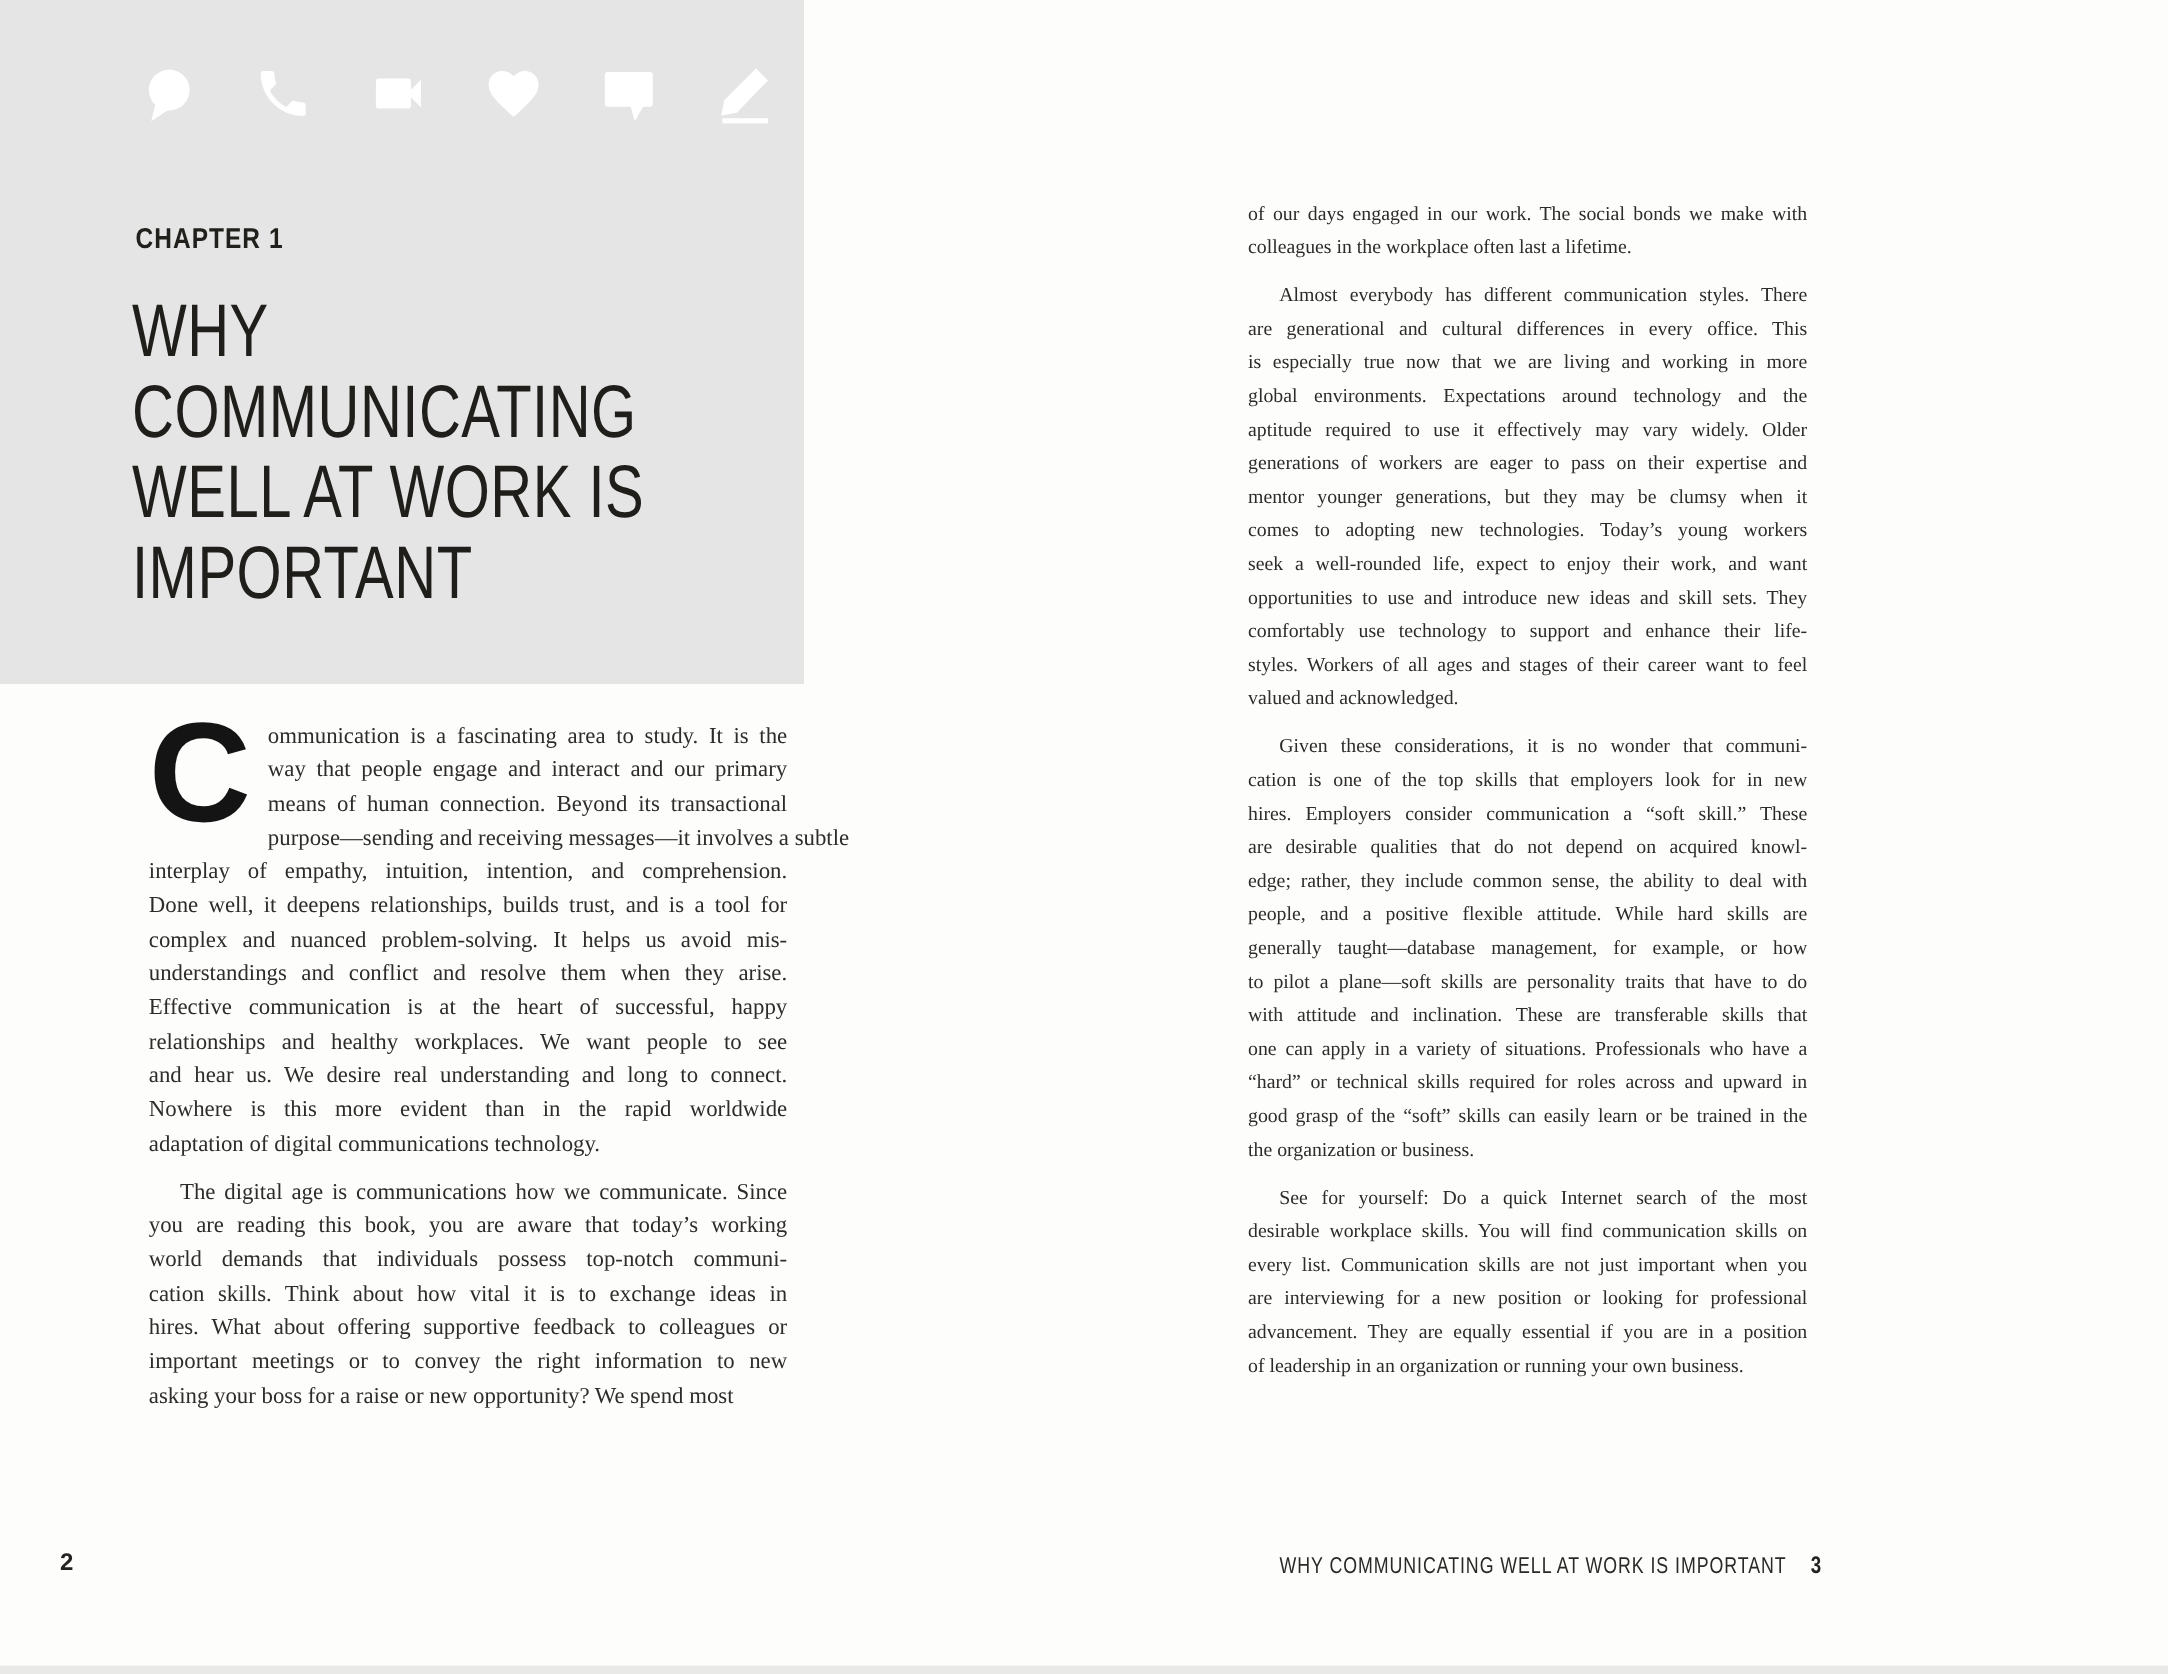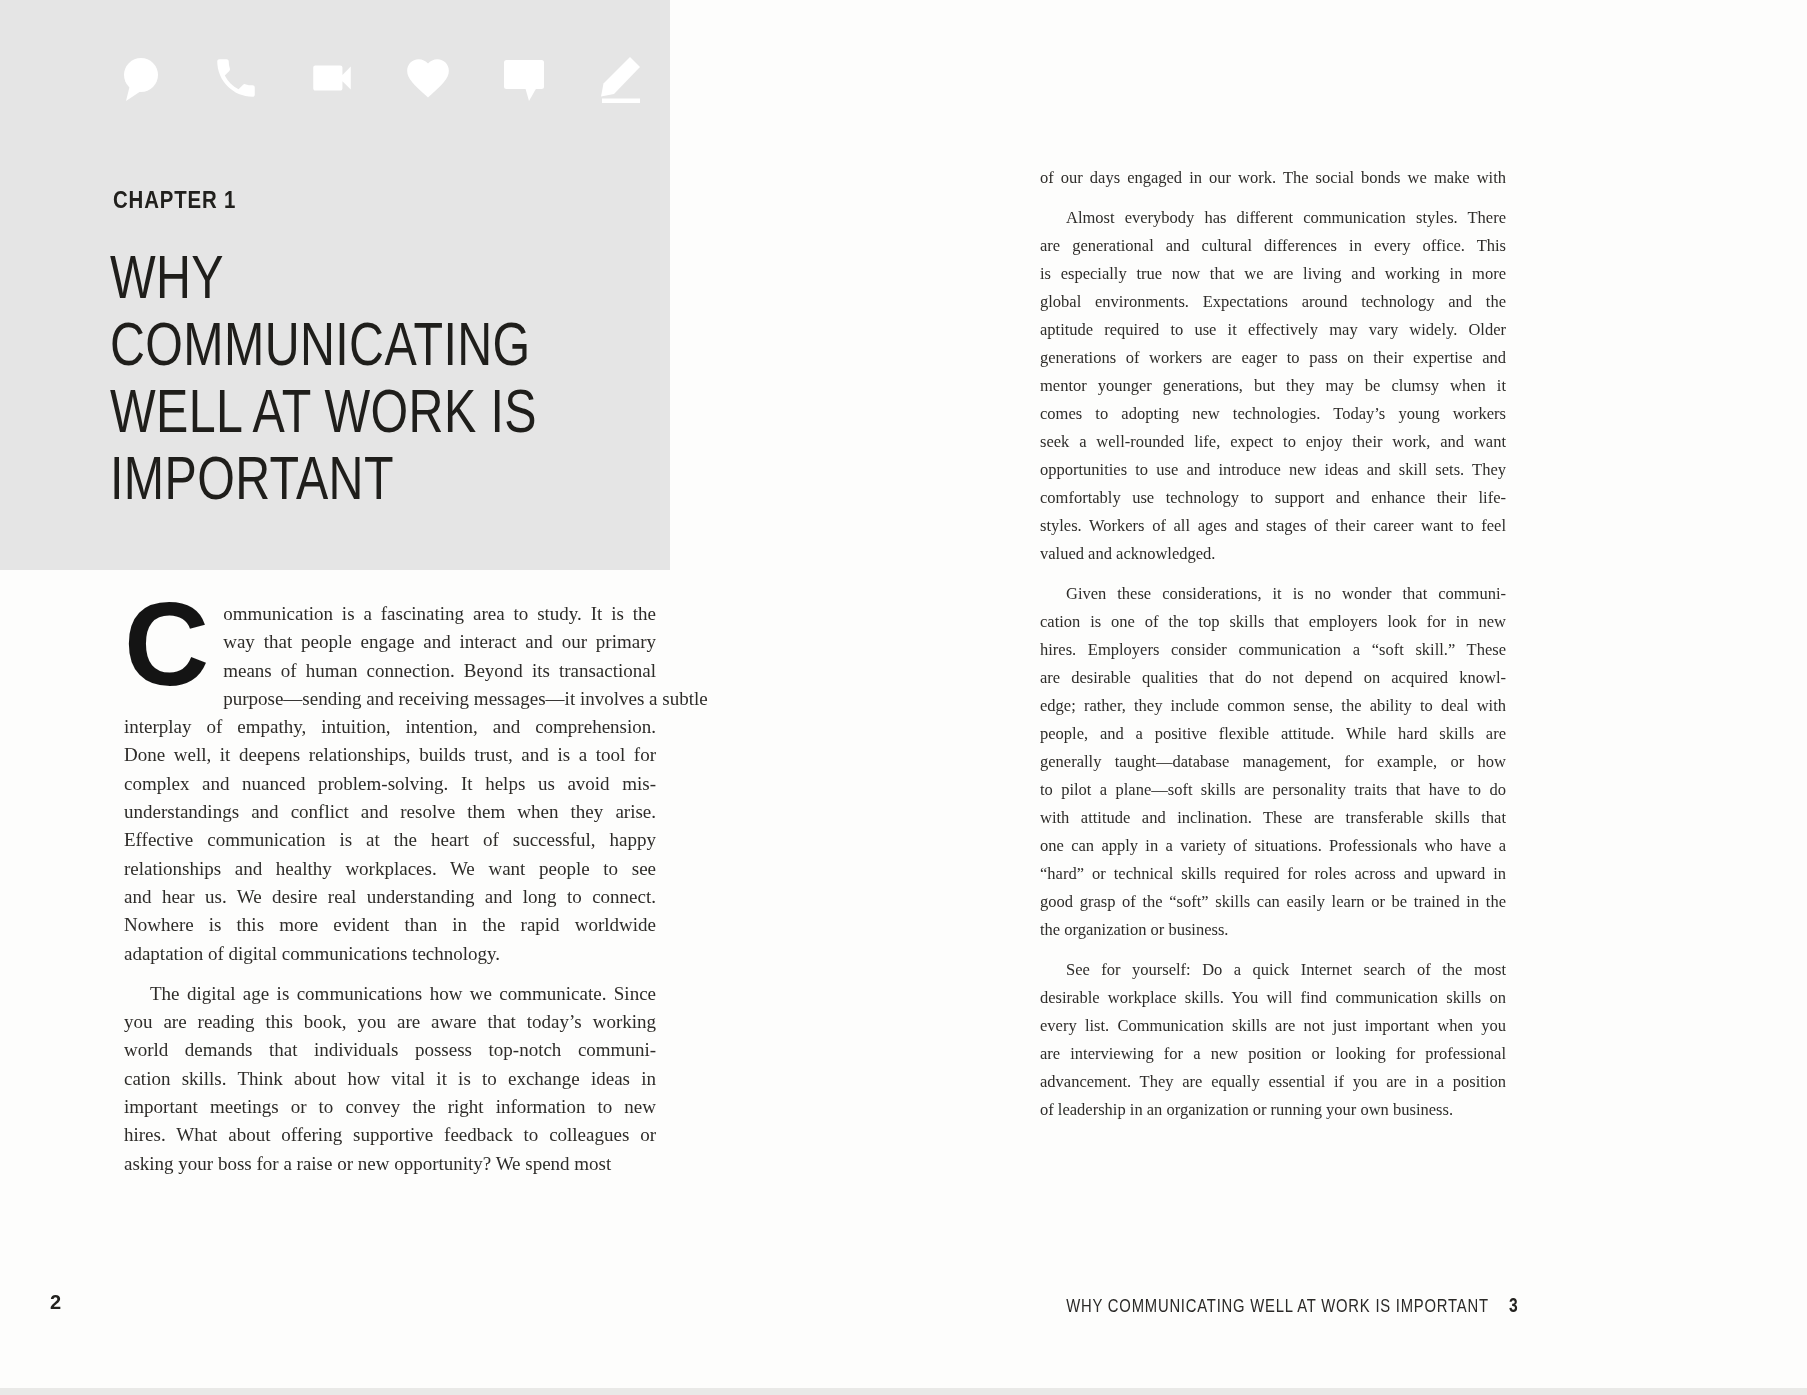--- a/index.html
+++ b/index.html
@@ -155,29 +155,30 @@
         <div class="line">relationships and healthy workplaces. We want people to see</div>
         <div class="line">and hear us. We desire real understanding and long to connect.</div>
         <div class="line">Nowhere is this more evident than in the rapid worldwide</div>
         <div class="line para-end">adaptation of digital communications technology.</div>
       </div>
       <div class="para">
         <div class="line indent">The digital age is communications how we communicate. Since</div>
         <div class="line">you are reading this book, you are aware that today’s working</div>
         <div class="line">world demands that individuals possess top-notch communi-</div>
         <div class="line">cation skills. Think about how vital it is to exchange ideas in</div>
+        <div class="line">hires. What about offering supportive feedback to colleagues or</div>
         <div class="line">important meetings or to convey the right information to new</div>
-        <div class="line">hires. What about offering supportive feedback to colleagues or</div>
         <div class="line para-end">asking your boss for a raise or new opportunity? We spend most</div>
       </div>
     </div>
 
   <div class="body-col right-body">
       <div class="para">
         <div class="line">of our days engaged in our work. The social bonds we make with</div>
+        <div class="line para-end">colleagues in the workplace often last a lifetime.</div>
       </div>
       <div class="para">
         <div class="line indent">Almost everybody has different communication styles. There</div>
         <div class="line">are generational and cultural differences in every office. This</div>
         <div class="line">is especially true now that we are living and working in more</div>
         <div class="line">global environments. Expectations around technology and the</div>
         <div class="line">aptitude required to use it effectively may vary widely. Older</div>
         <div class="line">generations of workers are eager to pass on their expertise and</div>
         <div class="line">mentor younger generations, but they may be clumsy when it</div>
         <div class="line">comes to adopting new technologies. Today’s young workers</div>

